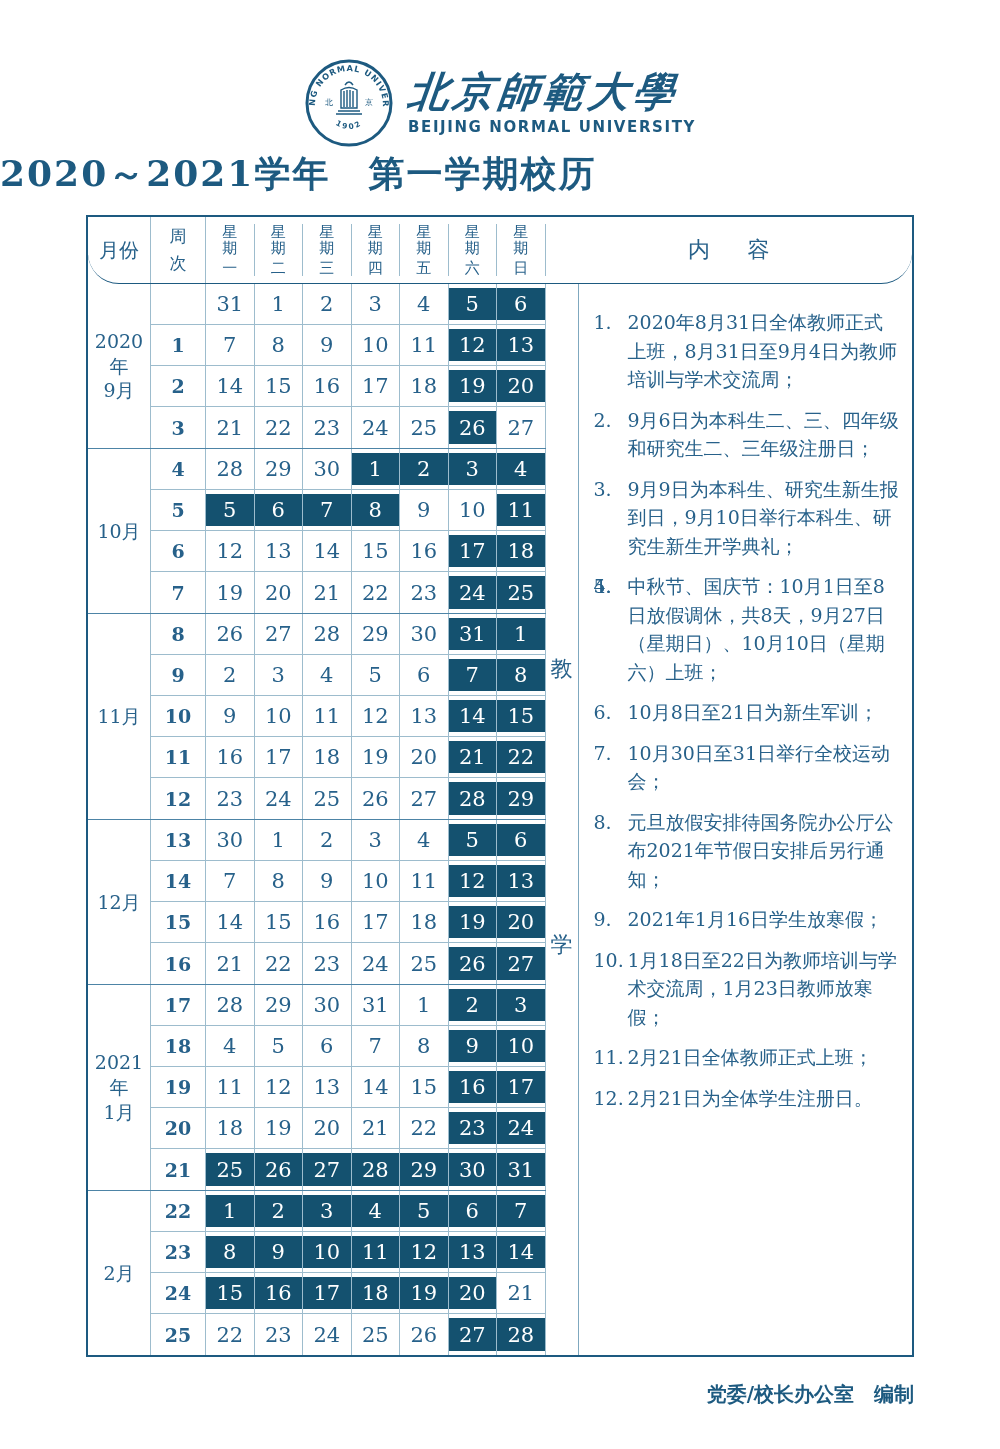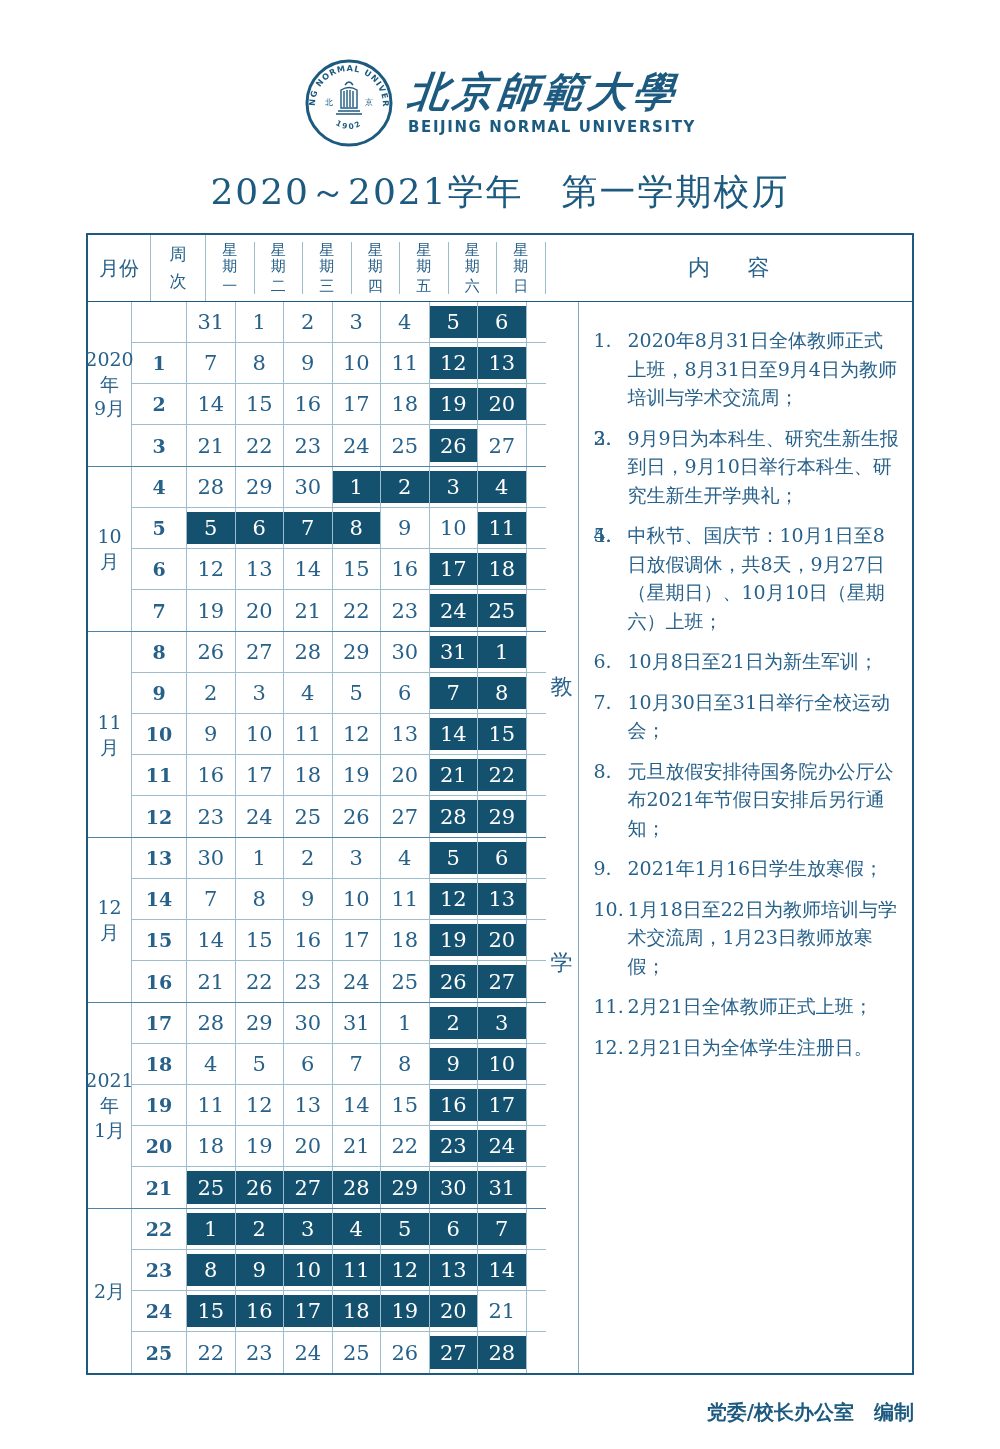--- a/index.html
+++ b/index.html
@@ -6,38 +6,38 @@
   body {
     width:1000px; height:1449px; background:#ffffff;
     font-family:"DejaVu Serif","Liberation Serif",serif;
     color:#27618a; overflow:hidden;
   }
   .logo-row { display:flex; justify-content:center; align-items:center; margin-top:58px; gap:14px; }
   .seal { width:90px; height:90px; }
   .logo-text { display:flex; flex-direction:column; }
   .uni-cn { font-size:41px; font-weight:bold; color:#1d5a80; letter-spacing:4px; transform:skewX(-6deg); line-height:1.1; font-style:italic; }
   .uni-en { font-size:15px; font-weight:bold; color:#1d5a80; letter-spacing:1.6px; font-family:"DejaVu Sans","Liberation Sans",sans-serif; margin-top:2px; }
-  .page-title { text-align:center; font-size:36px; font-weight:normal; color:#1d5a80; margin-top:20px; letter-spacing:2px; }
+  .page-title { font-size:36px; font-weight:bold; color:#1d5a80; margin-top:2px; letter-spacing:2px; }
 
   .cal-table { width:828px; margin:16px auto 0; border:2px solid #1d5a80; }
-  .h-row { display:flex; height:67px; border-bottom:1px solid #1d5a80; }
+  .h-row { display:flex; height:67px; border-bottom:1px solid #1d5a80;border-radius:31px; }
   .h-row > div { display:flex; align-items:center; justify-content:center; }
   .h-month { width:63px; border-right:1px solid #9dbccd; font-size:20px; }
   .h-week  { width:55px; border-right:1px solid #9dbccd; font-size:17px; flex-direction:column; line-height:1.25; gap:5px; }
   .h-days  { display:flex; }
   .h-day   { width:48.5px; border-right:1px solid #9dbccd; font-size:15px; display:flex; flex-direction:column; align-items:center; justify-content:center; line-height:1.08; }
   .h-day span.gap { margin-top:4px; }
   .h-content { flex:1; font-size:22px; }
   .h-content span { letter-spacing:1.7em; padding-left:1.7em; }
 
   .t-body { display:flex; }
   .months-col { width:457.5px; }
   .m-group { display:flex; border-bottom:1px solid #4d84a6; }
   .m-group:last-child { border-bottom:none; }
-  .m-label { width:44px; border-right:1px solid #9dbccd; display:flex; flex-direction:column; align-items:center; justify-content:center; font-size:19px; line-height:1.3; text-align:center; }
+  .m-label { width:63px; border-right:1px solid #9dbccd; display:flex; flex-direction:column; align-items:center; justify-content:center; font-size:19px; line-height:1.3; text-align:center; }
   .m-weeks { flex:1; display:flex; flex-direction:column; }
   .w-row { display:flex; height:41px; border-bottom:1px solid #9dbccd; }
   .m-weeks .w-row:last-child { border-bottom:none; }
   .w-num { width:55px; border-right:1px solid #9dbccd; display:flex; align-items:center; justify-content:center; font-weight:bold; font-size:19px; }
   .day { width:48.5px; border-right:1px solid #9dbccd; position:relative; display:flex; align-items:center; justify-content:center; font-size:21px; }
   .day.hl::before { content:""; position:absolute; left:0; right:0; top:4px; bottom:4px; background:#14516f; }
   .day span { position:relative; z-index:1; }
   .day.hl { color:#ffffff; }
 
   .side-col { width:33px; border-right:1px solid #7fa8bf; display:flex; flex-direction:column; align-items:center; font-size:22px; }
@@ -801,21 +801,21 @@
             </div>
           </div>
         </div>
       </div>
     <div class="side-col">
       <span class="ch1">教</span>
       <span class="ch2">学</span>
     </div>
     <div class="notes-col">
         <div class="note"><span class="num">1.</span><span>2020年8月31日全体教师正式上班，8月31日至9月4日为教师培训与学术交流周；</span></div>
-        <div class="note"><span class="num">2.</span></div>
+        <div class="note"><span class="num">2.</span><span>9月6日为本科生二、三、四年级和研究生二、三年级注册日；</span></div>
         <div class="note"><span class="num">3.</span><span>9月9日为本科生、研究生新生报到日，9月10日举行本科生、研究生新生开学典礼；</span></div>
         <div class="note"><span class="num">4.</span></div>
         <div class="note"><span class="num">5.</span><span>中秋节、国庆节：10月1日至8日放假调休，共8天，9月27日（星期日）、10月10日（星期六）上班；</span></div>
         <div class="note"><span class="num">6.</span><span>10月8日至21日为新生军训；</span></div>
         <div class="note"><span class="num">7.</span><span>10月30日至31日举行全校运动会；</span></div>
         <div class="note"><span class="num">8.</span><span>元旦放假安排待国务院办公厅公布2021年节假日安排后另行通知；</span></div>
         <div class="note"><span class="num">9.</span><span>2021年1月16日学生放寒假；</span></div>
         <div class="note"><span class="num">10.</span><span>1月18日至22日为教师培训与学术交流周，1月23日教师放寒假；</span></div>
         <div class="note"><span class="num">11.</span><span>2月21日全体教师正式上班；</span></div>
         <div class="note"><span class="num">12.</span><span>2月21日为全体学生注册日。</span></div>

